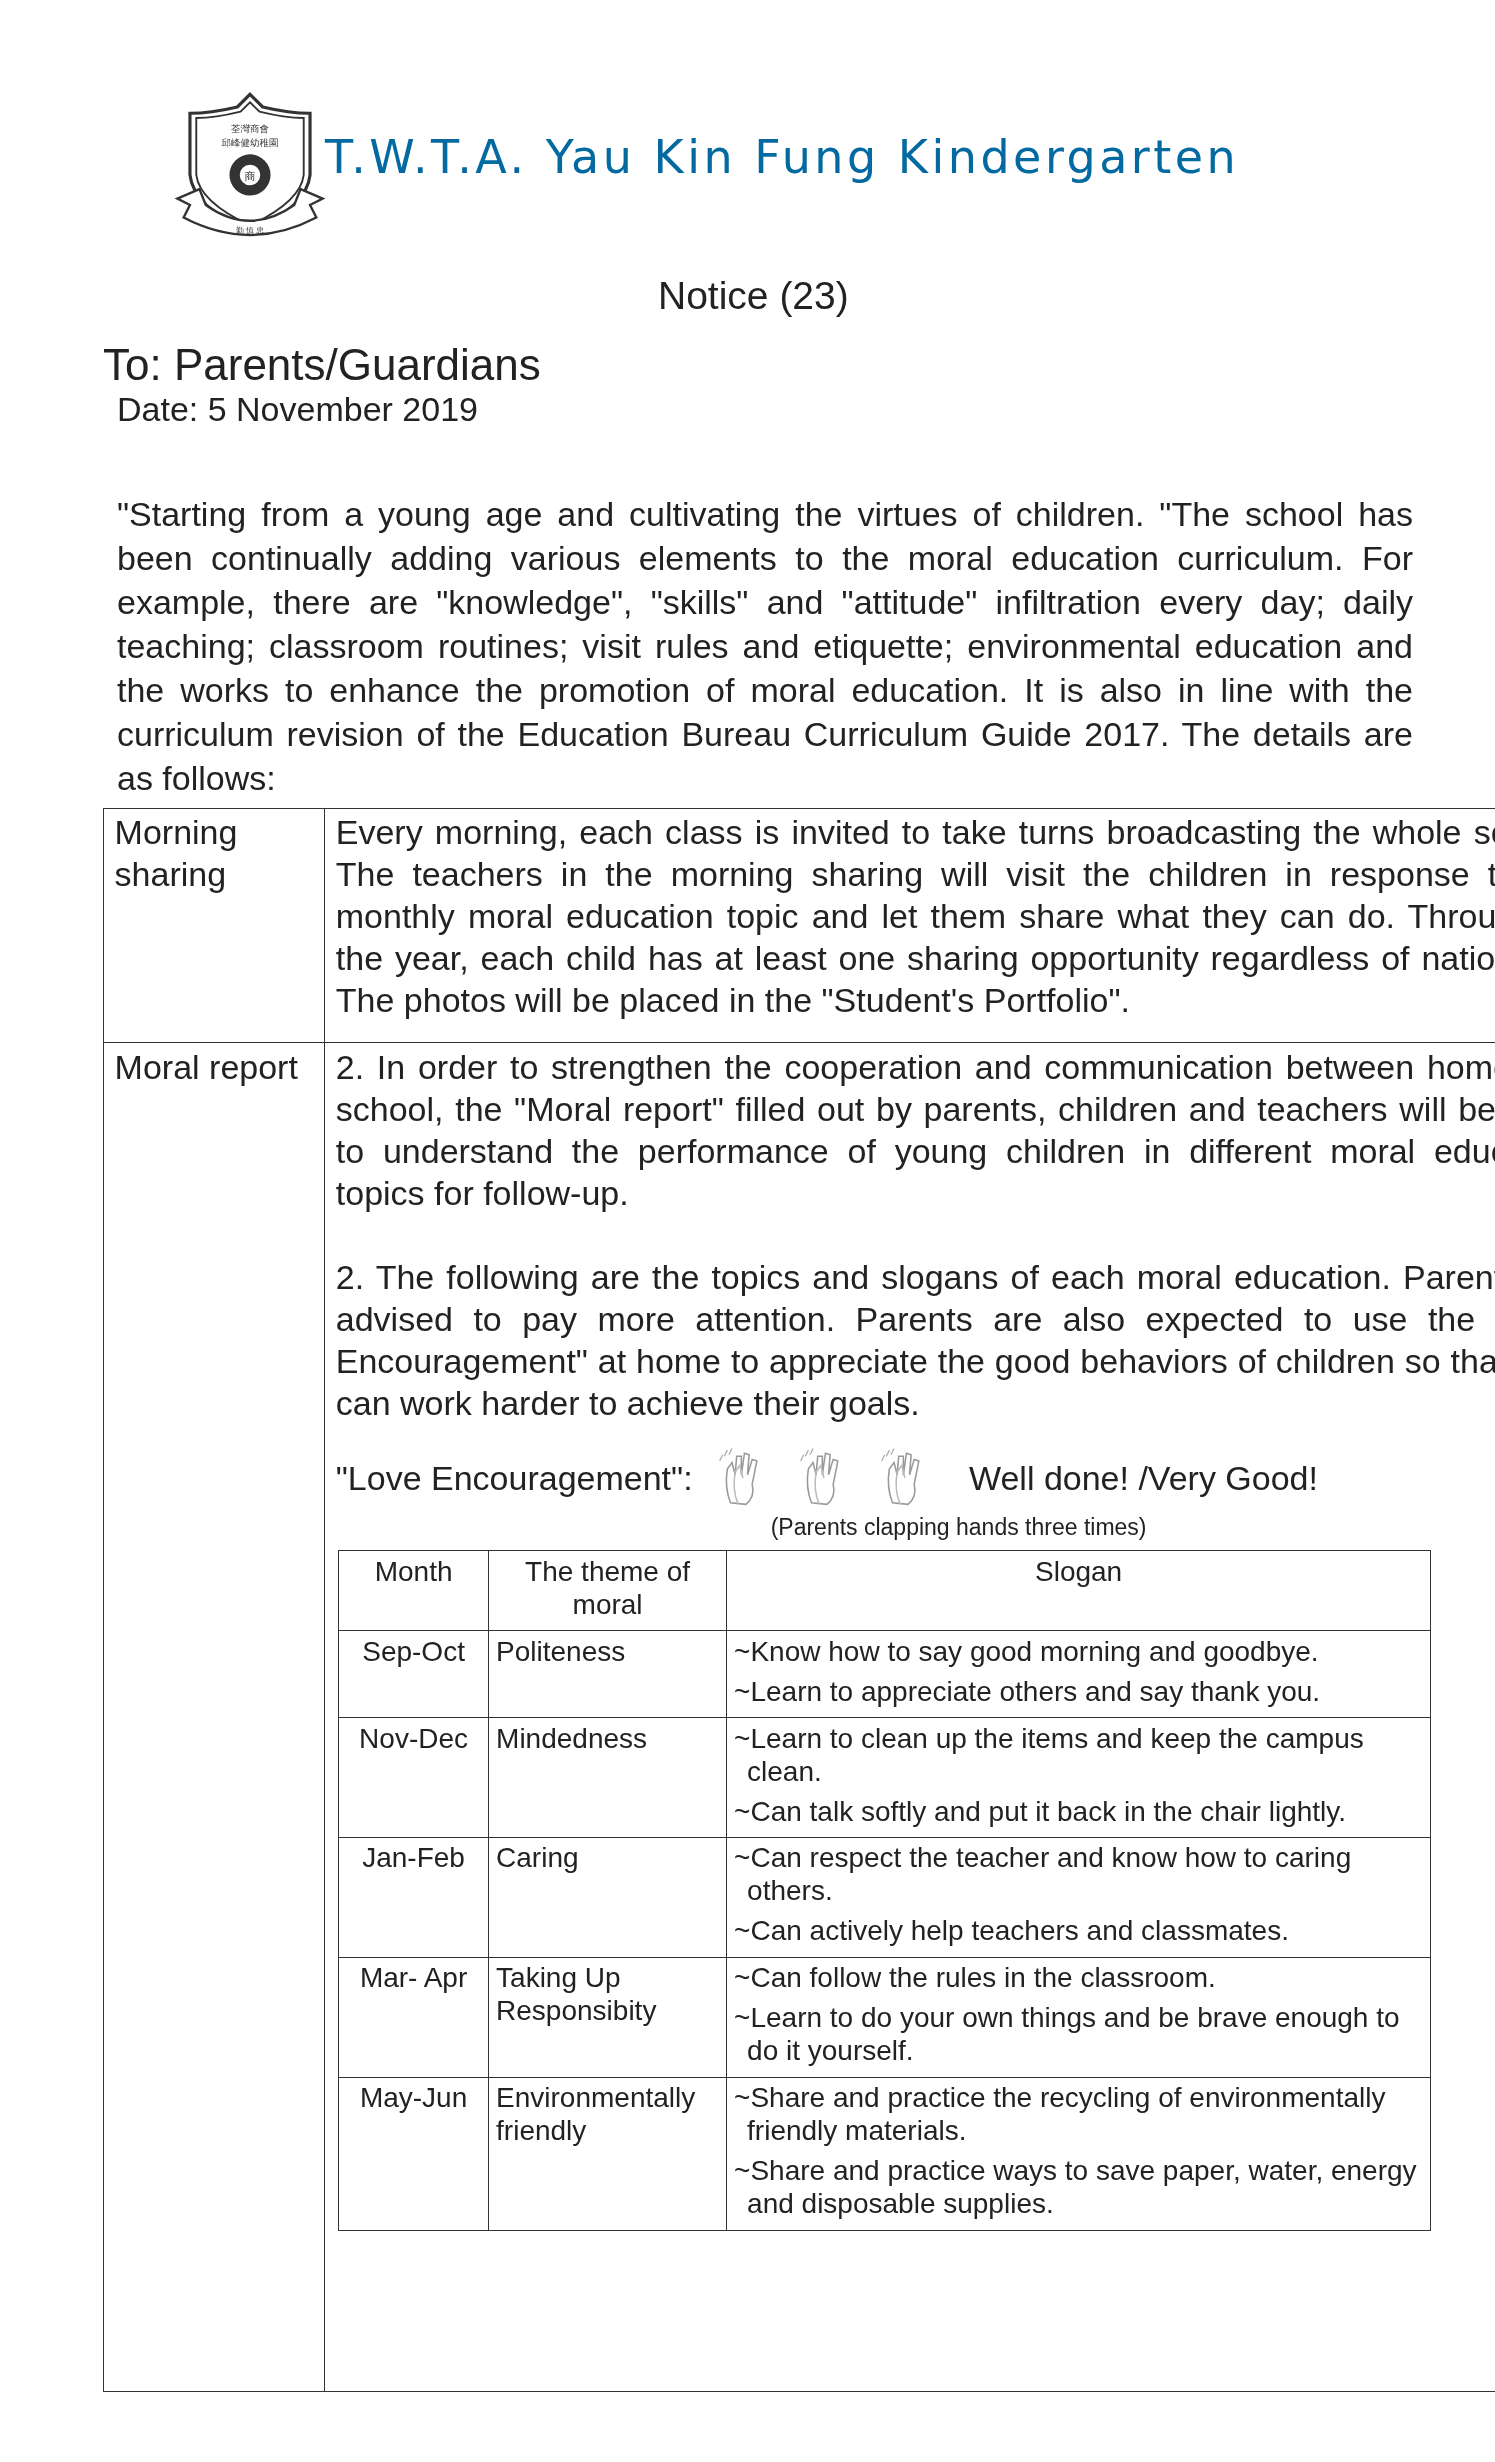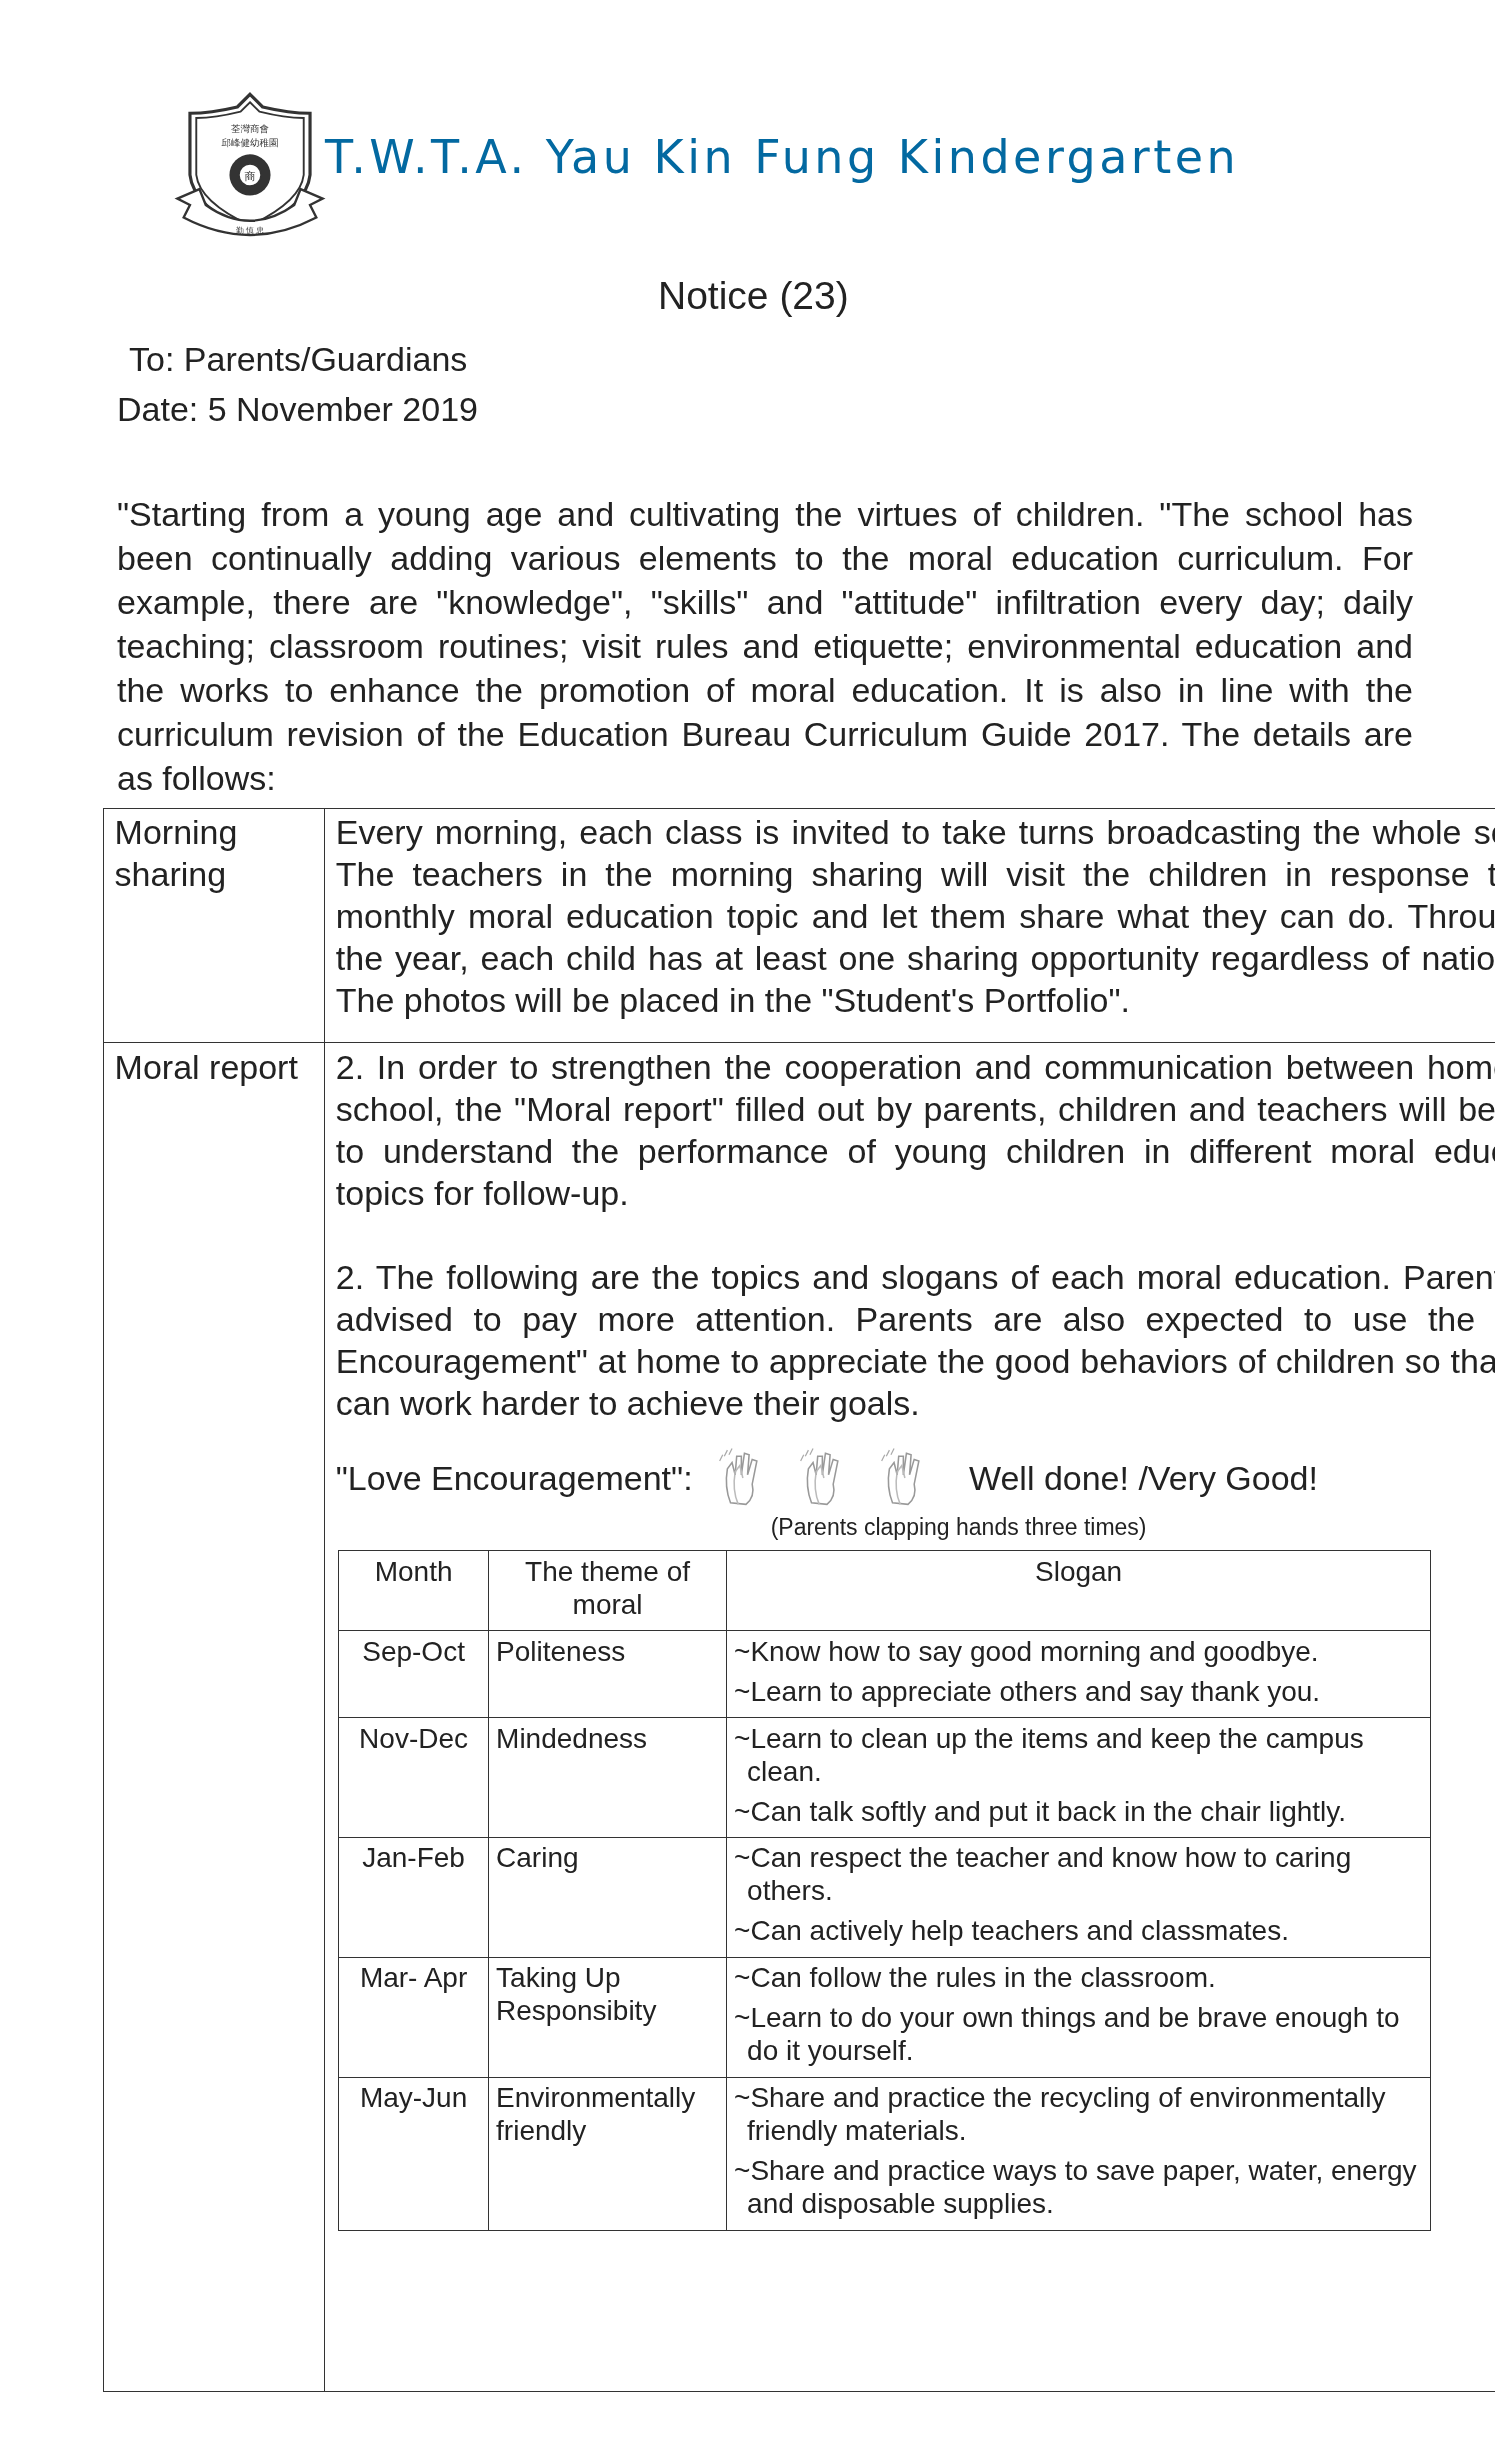--- a/index.html
+++ b/index.html
@@ -1,21 +1,21 @@
 <!DOCTYPE html>
 <html style="font-size:9.4px"><head>
 <meta charset="utf-8">
 <style>
   html, body { margin: 0; padding: 0; background: #ffffff; }
   body { width: 1495px; height: 2462px; position: relative; overflow: hidden; color: #222; font-family: "Liberation Sans", sans-serif; }
   .abs { position: absolute; }
   #logo { left: 171px; top: 88px; width: 158px; height: 158px; }
   #school-name { left: 325px; top: 130px; font-family: "DejaVu Sans", sans-serif; font-size: 46px; letter-spacing: 3.5px; color: #0369a1; white-space: nowrap; }
   #notice-title { left: 658px; top: 274px; font-size: 39px; text-decoration-thickness: 2.9px; text-underline-offset: 5.9px; }
-  #to-line { left: 129px; top: 340px; font-size: 34px; text-align: right; }
+  #to-line { left: 103px; top: 340px; font-size: 44px; text-align: right; }
   #date-line { left: 117px; top: 390px; font-size: 34px; }
   #intro { left: 117px; top: 492px; width: 1296px; font-size: 34px; line-height: 44px; text-align: justify; }
   #main-table { left: 103px; top: 808px; width: 1490px; border-collapse: collapse; font-size: 34px; line-height: 42px; border-radius: 30px; }
   #main-table td { border: 1.8px solid #333; vertical-align: top; padding: 2.3px 10.6px; }
   #main-table td.label { width: 199px; }
   #main-table td.content { text-align: justify; }
   .p-gap { height: 42px; }
   .love-line { margin-top: 23.5px; display: flex; align-items: center; white-space: nowrap; }
   .clap { display: inline-block; width: 62px; height: 62px; margin: 0 9.4px; }
   .love-sub { text-align: center; font-size: 23px; line-height: 33px; margin-top: 2.3px; margin-bottom: 5.9px; }

